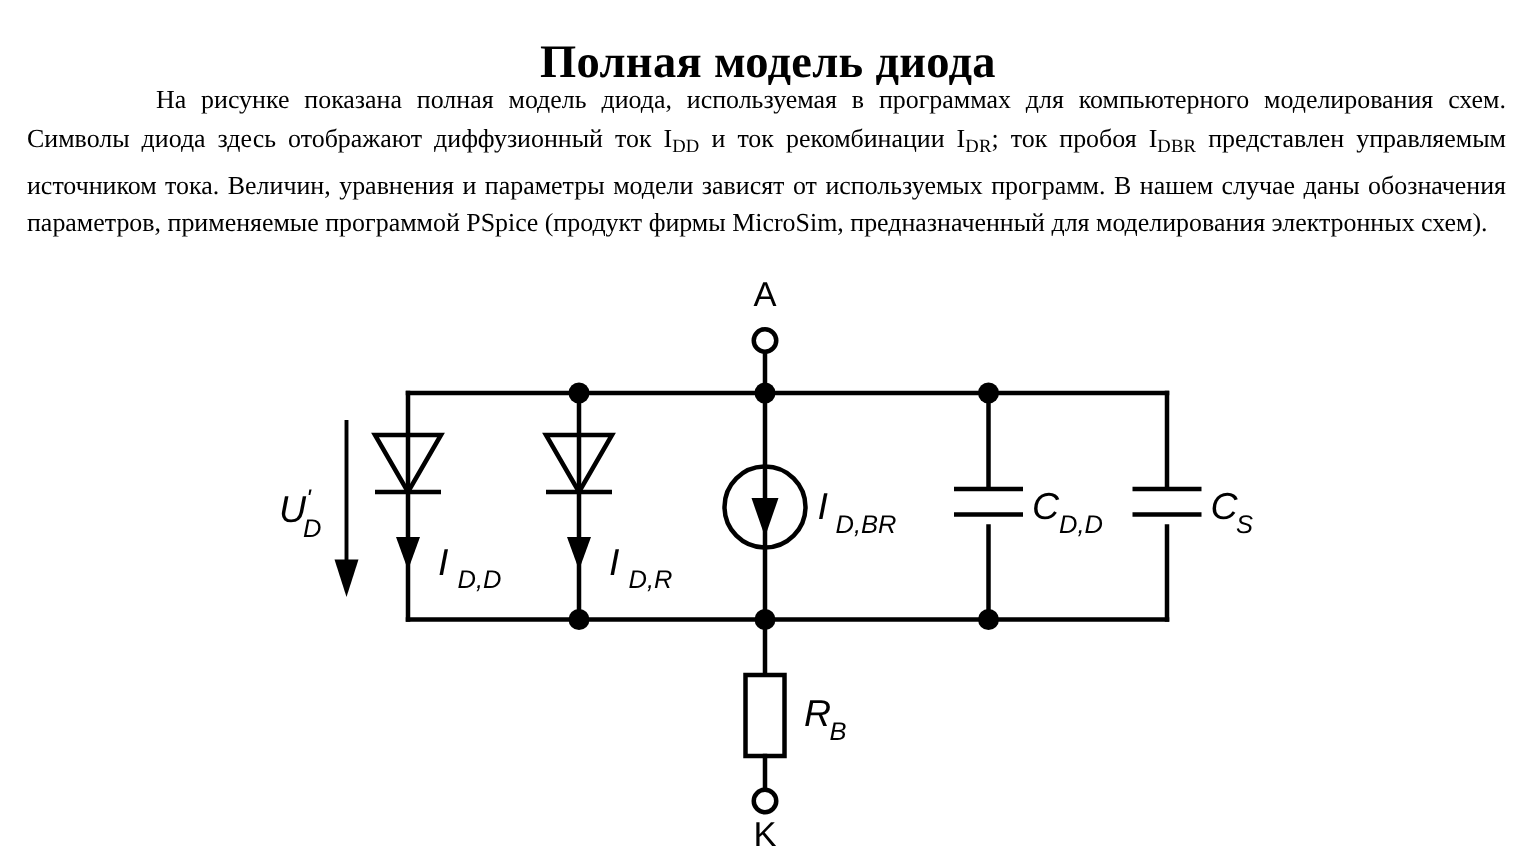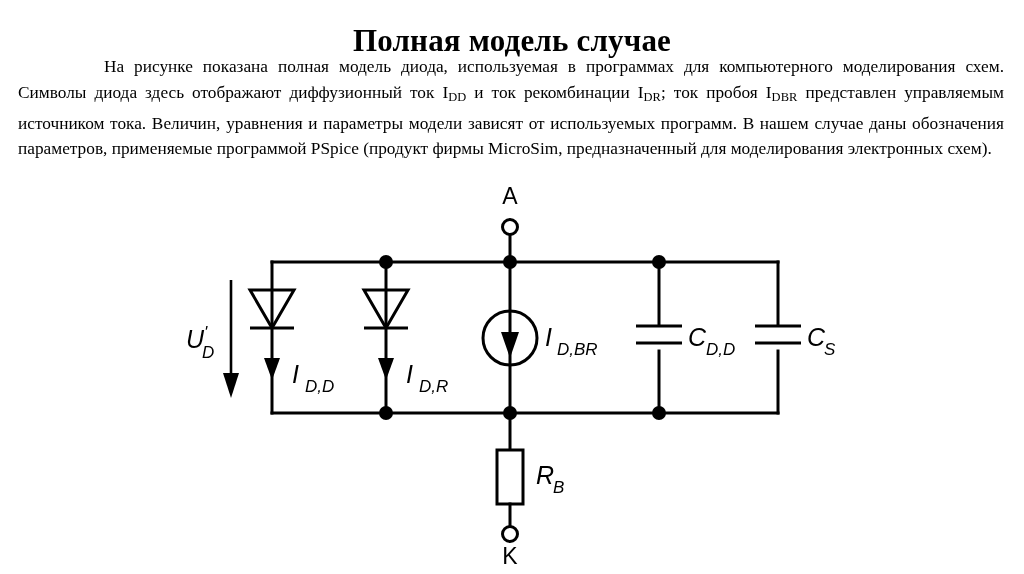--- a/index.html
+++ b/index.html
@@ -122,21 +122,21 @@
     font-size: 17px;
     font-style: italic;
     fill: #000000;
   }
 </style>
 </head>
 <body>
 
 <div id="page">
 
-  <h1 class="title">Полная модель случае</h1>
+  <h1 class="title">Полная модель диода</h1>
 
   <div class="body-text">
     <p>
       <span class="indent"></span><span id="para-rich"><span>На рисунке показана полная модель диода, используемая в программах для компьютерного моделирования схем. Символы диода здесь отображают диффузионный ток I</span><sub>DD</sub><span> и ток рекомбинации I</span><sub>DR</sub><span>; ток пробоя I</span><sub>DBR</sub><span> представлен управляемым источником тока. Величин, уравнения и параметры модели зависят от используемых программ. В нашем случае даны обозначения параметров, применяемые программой PSpice (продукт фирмы MicroSim, предназначенный для моделирования электронных схем).</span></span>
     </p>
   </div>
 
   <div id="circuit-wrap">
     <svg id="circuit" viewBox="0 0 1024 406" xmlns="http://www.w3.org/2000/svg">
 

